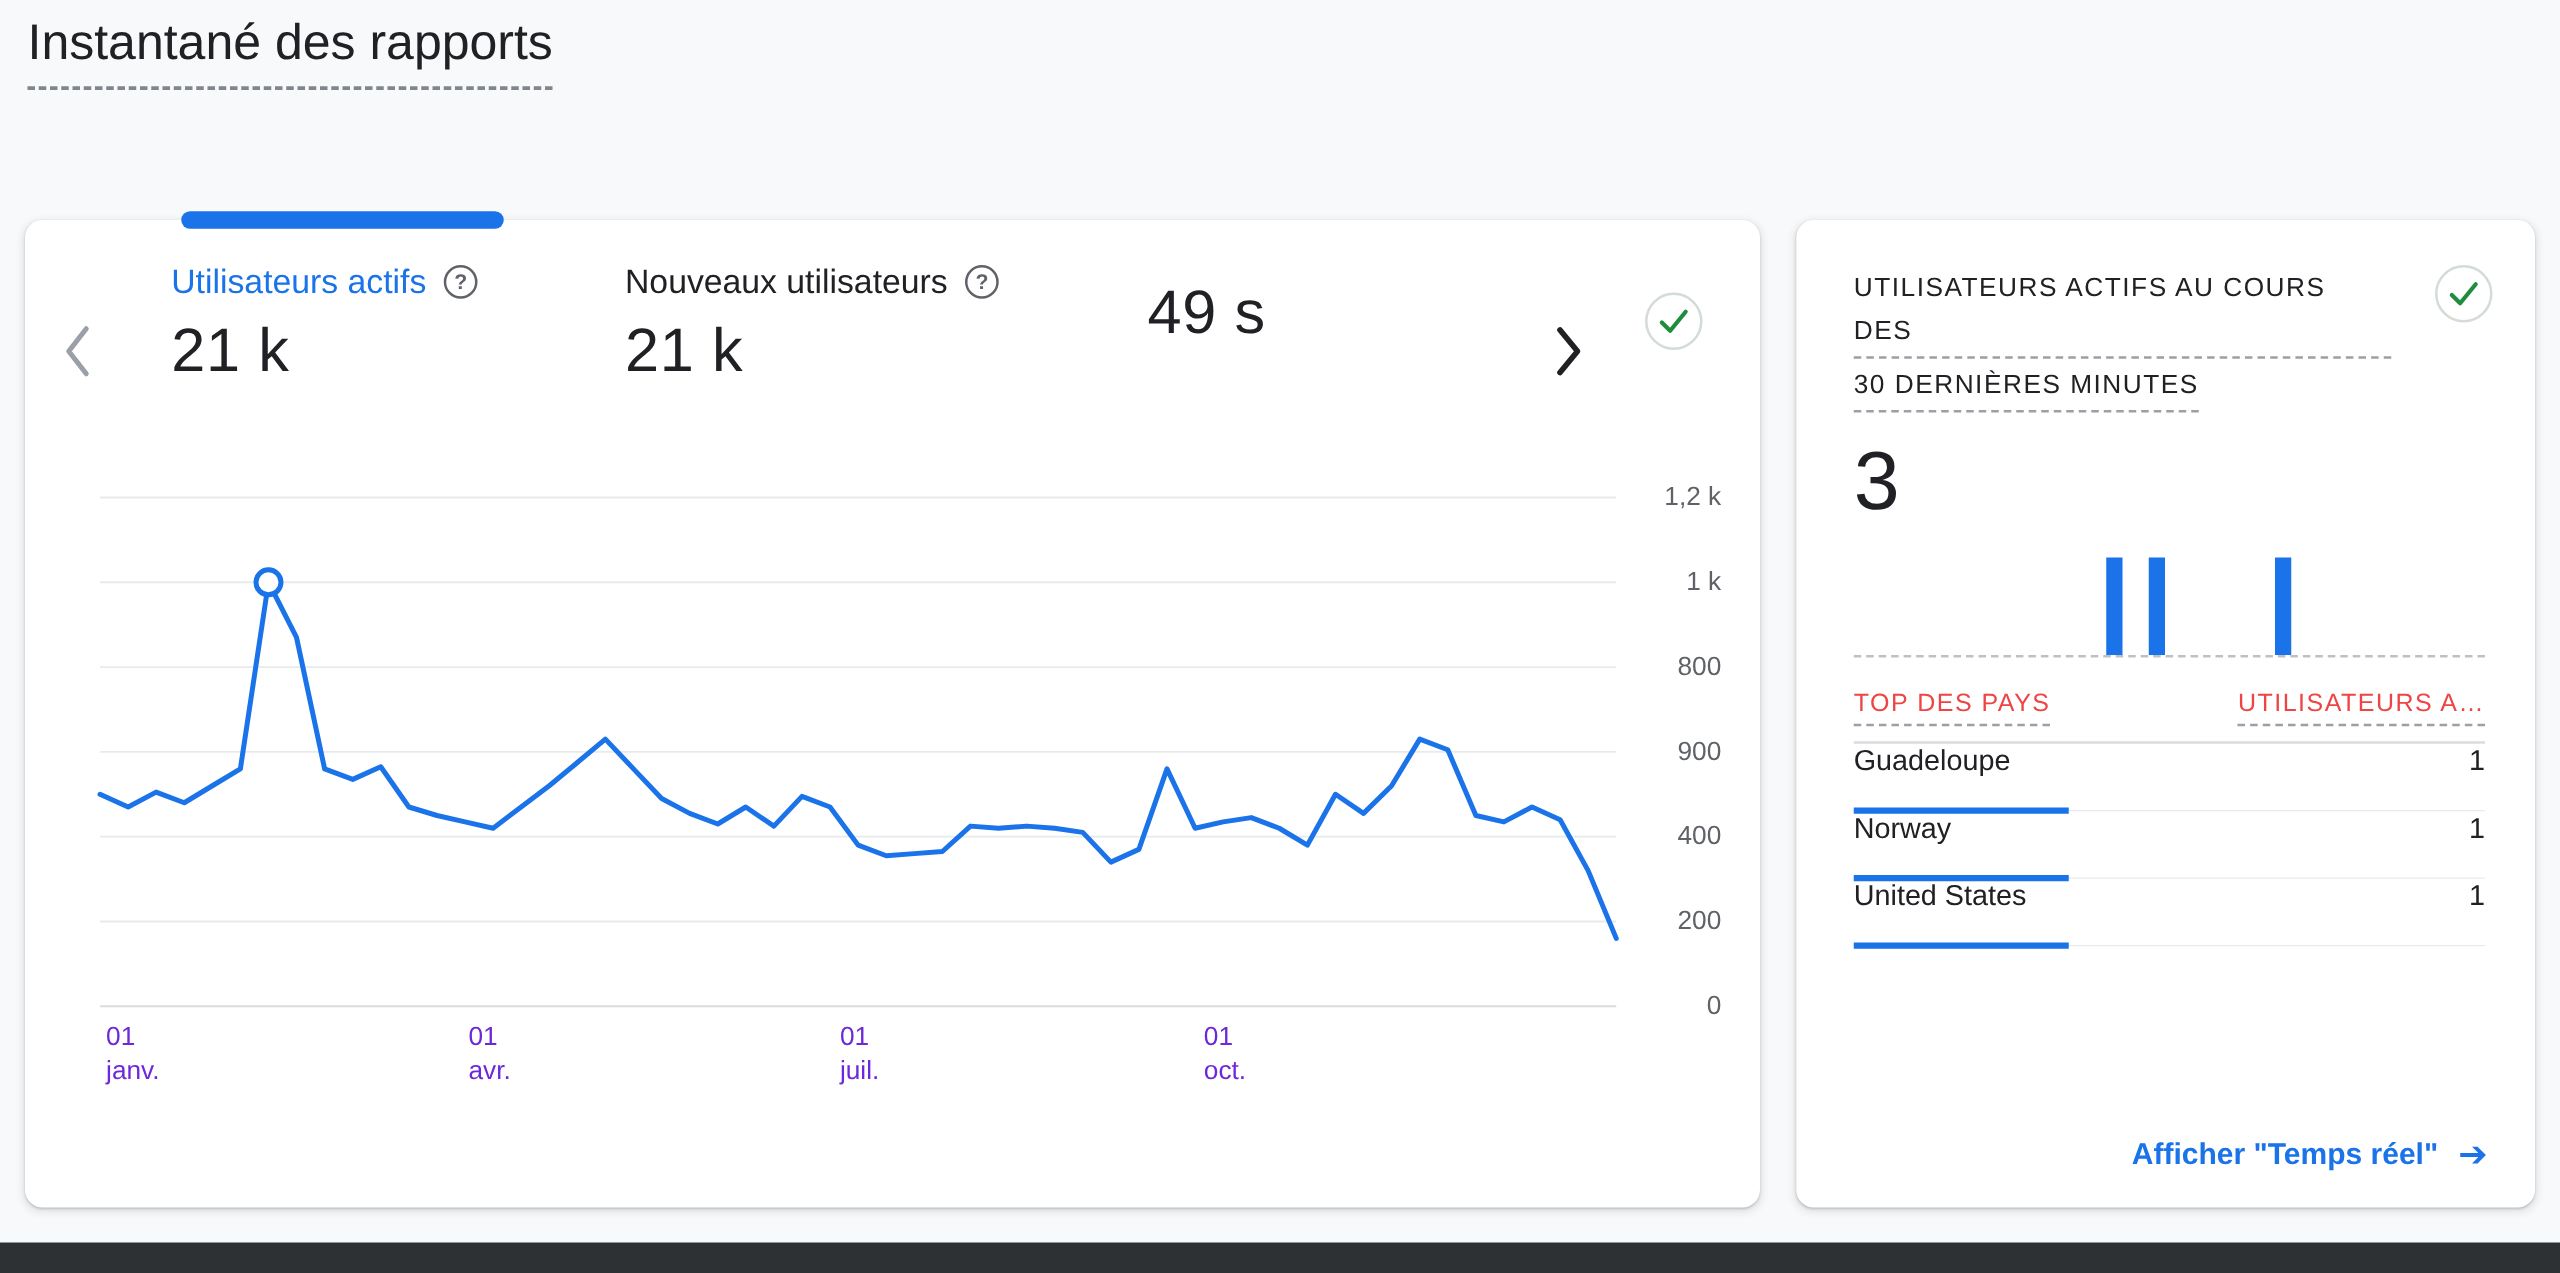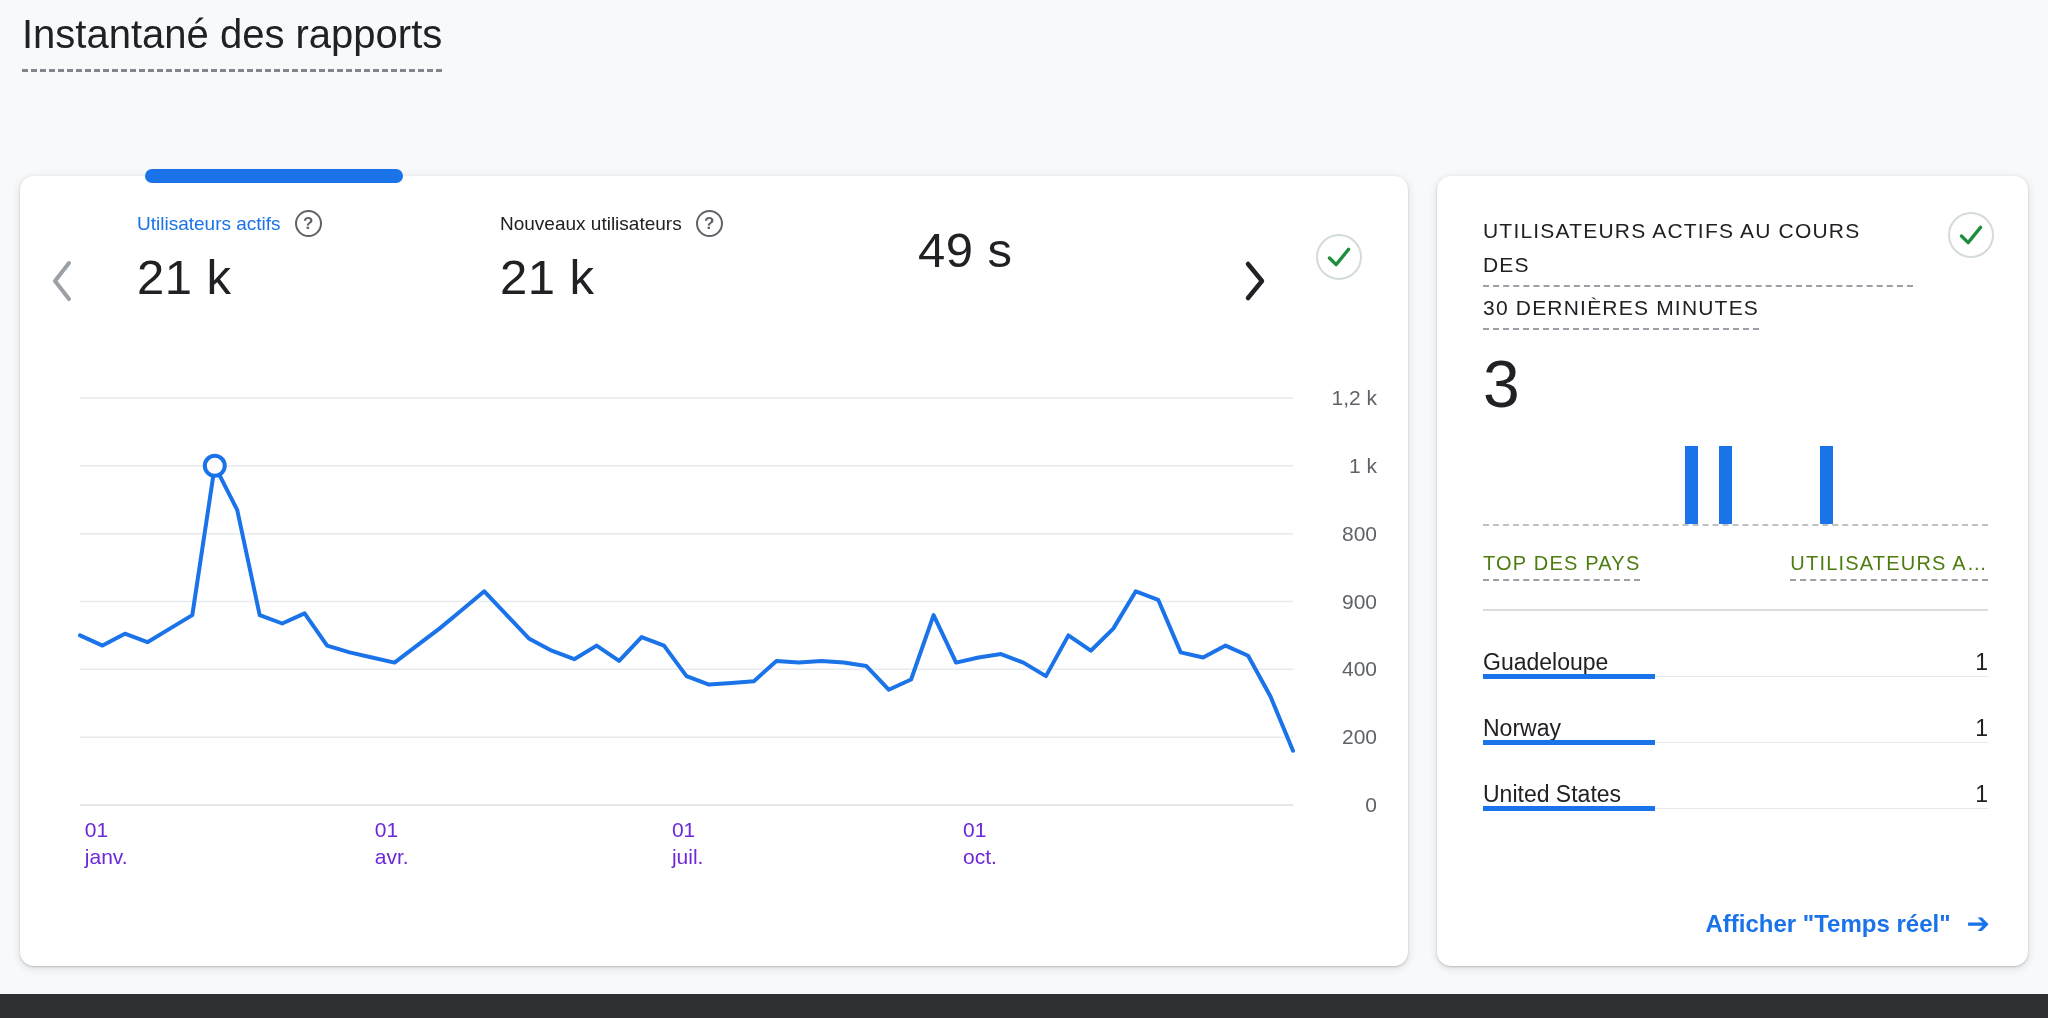--- a/index.html
+++ b/index.html
@@ -32,21 +32,21 @@
 
   .nav-chevron{ position:absolute; cursor:pointer; }
   .chevron-left{ left:28px; top:82px; }
   .chevron-right{ left:1222px; top:84px; }
 
   .metric{ position:absolute; top:34px; cursor:pointer; }
   .metric-m1{ left:117px; }
   .metric-m2{ left:480px; }
   .metric-m3{ left:898px; }
   .metric-label-row{ display:flex; align-items:center; gap:14px; }
-  .metric-label{ font-size:19px; color:#202124; }
+  .metric-label{ font-size:27px; color:#202124; }
   .metric.active .metric-label{ color:#1a73e8; }
   .metric-value{ margin-top:12px; font-size:49px; font-weight:400; color:#202124; letter-spacing:.5px; }
 
   .help-icon{
     width:27px; height:27px; border:2px solid #5f6368; border-radius:50%;
     color:#5f6368; font-size:17px; font-weight:bold;
     display:flex; align-items:center; justify-content:center; cursor:pointer;
   }
 
   .check-circle{
@@ -74,28 +74,28 @@
   .rt-title{ font-size:21px; letter-spacing:1.2px; color:#202124; line-height:34px; max-width:430px; }
   .rt-title .dashed{ display:inline-block; border-bottom:2px dashed #9aa0a6; padding-bottom:3px; margin-bottom:4px; }
   .rt-count{ font-size:66px; font-weight:400; margin-top:12px; color:#202124; }
   .rt-minute-label{ font-size:21px; letter-spacing:1.2px; color:#202124; margin-top:24px; }
   .rt-bars{ position:relative; height:96px; margin-top:8px; border-bottom:2px dashed #bdc1c6; }
   .minute-bar{ position:absolute; bottom:0; width:13px; background:#1a73e8; }
 
   .rt-table{ margin-top:26px; }
   .rt-thead{
     display:flex; justify-content:space-between; align-items:flex-start;
-    font-size:20px; letter-spacing:1.2px; color:#4d7c0f;
-    padding-bottom:28px; border-bottom:2px solid #dadce0;
+    font-size:20px; letter-spacing:1.2px; color:#ef4444;
+    padding-bottom:12px; border-bottom:2px solid #dadce0;
   }
   .rt-thead .dashed{ border-bottom:2px dashed #9aa0a6; padding-bottom:4px; white-space:nowrap; }
   .rt-thead .col-right{ max-width:245px; overflow:hidden; }
   .rt-row{
-    position:relative; display:flex; justify-content:space-between; align-items:flex-end;
-    height:66px; border-bottom:1px solid #e8eaed; font-size:23px; color:#202124; cursor:pointer;
+    position:relative; display:flex; justify-content:space-between; align-items:flex-start;
+    height:54px; border-bottom:1px solid #e8eaed; font-size:23px; color:#202124; cursor:pointer;
   }
   .rt-row .bar{ position:absolute; left:0; bottom:-3px; height:5px; background:#1a73e8; z-index:1; }
 
   .rt-link{
     position:absolute; right:38px; bottom:26px;
     display:flex; align-items:center; gap:16px;
     color:#1a73e8; font-size:24px; font-weight:700; cursor:pointer;
   }
   .rt-link .arrow{ font-size:28px; font-weight:400; }
 

